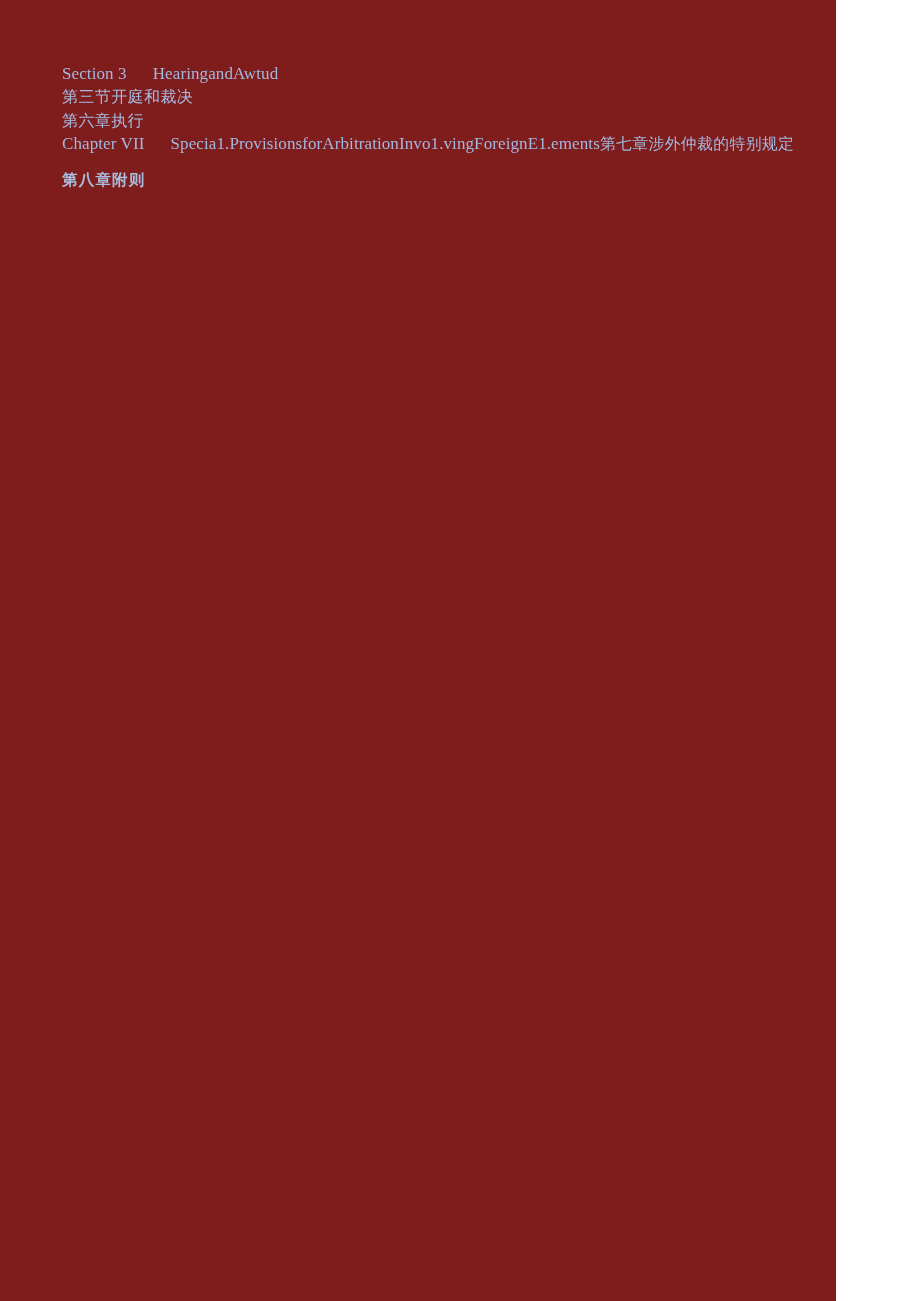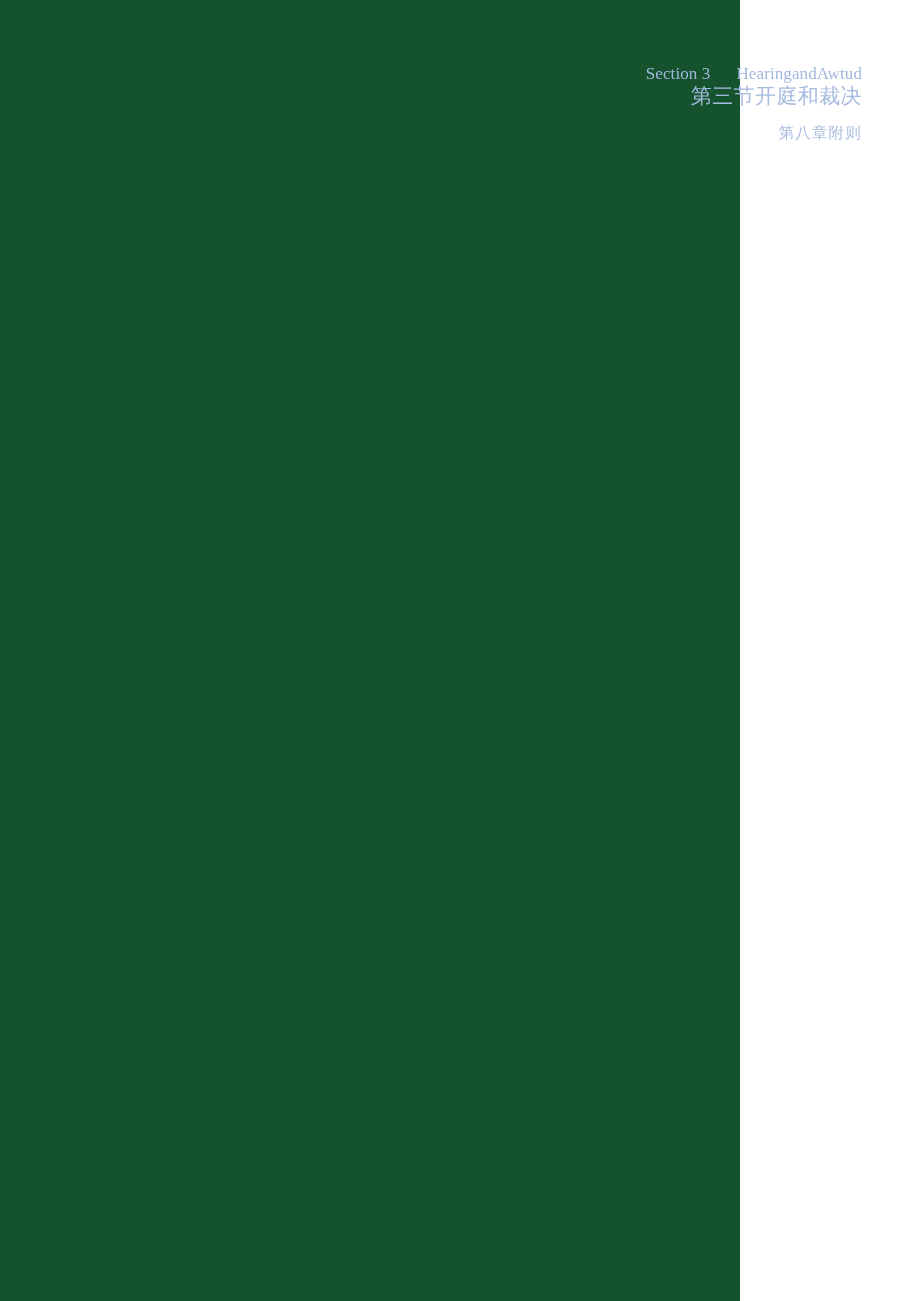--- a/index.html
+++ b/index.html
@@ -13,79 +13,80 @@
     position: relative;
     overflow: hidden;
     font-family: "Liberation Serif", "DejaVu Serif", serif;
     -webkit-font-smoothing: antialiased;
   }
 
   #doc-page {
     position: absolute;
     left: 0;
     top: 0;
-    width: 740px;
+    width: 836px;
     height: 1301px;
-    background: #14532d;
-    text-align: right;
+    background: #7f1d1d;
   }
 
   #toc-list {
     position: absolute;
     left: 62px;
     top: 62px;
     width: 800px;
   }
 
   .toc-line {
     color: #a3b8df;
     font-size: 17px;
     line-height: 23.4px;
     white-space: pre;
     font-family: "Liberation Serif", "DejaVu Serif", serif;
     letter-spacing: 0.1px;
   }
 
   
   .toc-line.cjk {
-    font-size: 21px;
+    font-size: 16px;
     letter-spacing: 0.4px;
     color: #a6bae0;
   }
 
   
   .toc-line .cjk-run {
     font-size: 15.8px;
     letter-spacing: 0.4px;
   }
 
   
   .toc-line.final {
     margin-top: 13px;
     font-size: 15.5px;
     letter-spacing: 1.2px;
     color: #aabedf;
     font-family: "DejaVu Sans", "Liberation Sans", sans-serif;
-    font-weight: 400;
+    font-weight: 700;
   }
 </style>
 </head>
 <body>
 
 <div id="doc-page">
 
   <div id="toc-list">
 
     <div class="toc-line">Section 3      HearingandAwtud</div>
 
     <div class="toc-line cjk">第三节开庭和裁决</div>
 
 
 
 
+    <div class="toc-line cjk">第六章执行</div>
 
+    <div class="toc-line"><span>Chapter VII      Specia1.ProvisionsforArbitrationInvo1.vingForeignE1.ements</span><span class="cjk-run">第七章涉外仲裁的特别规定</span></div>
 
 
     <div class="toc-line final">第八章附则</div>
 
   </div>
 
 </div>
 
 </body></html>

